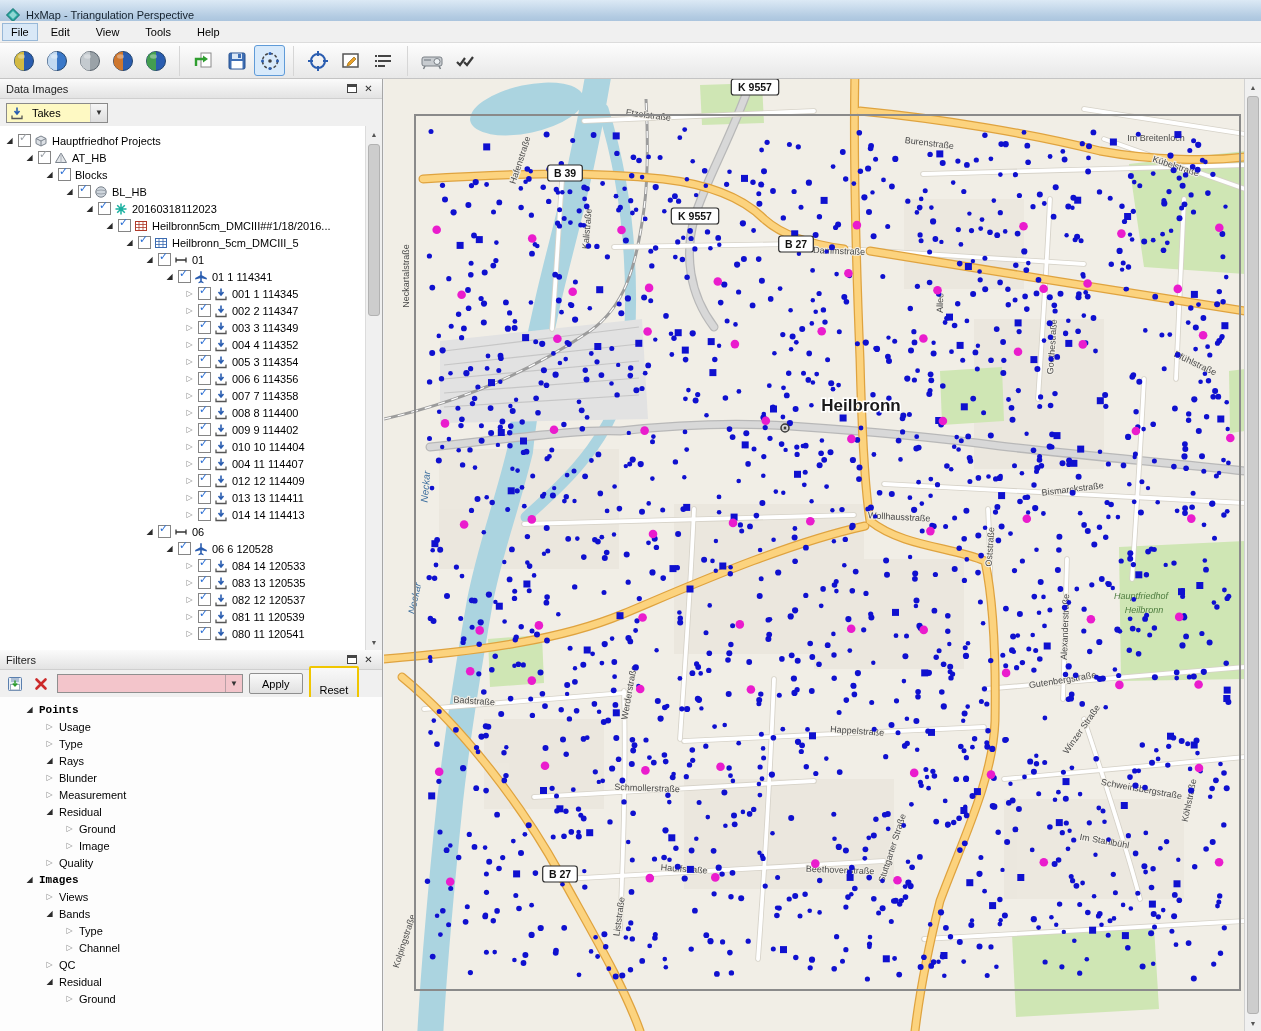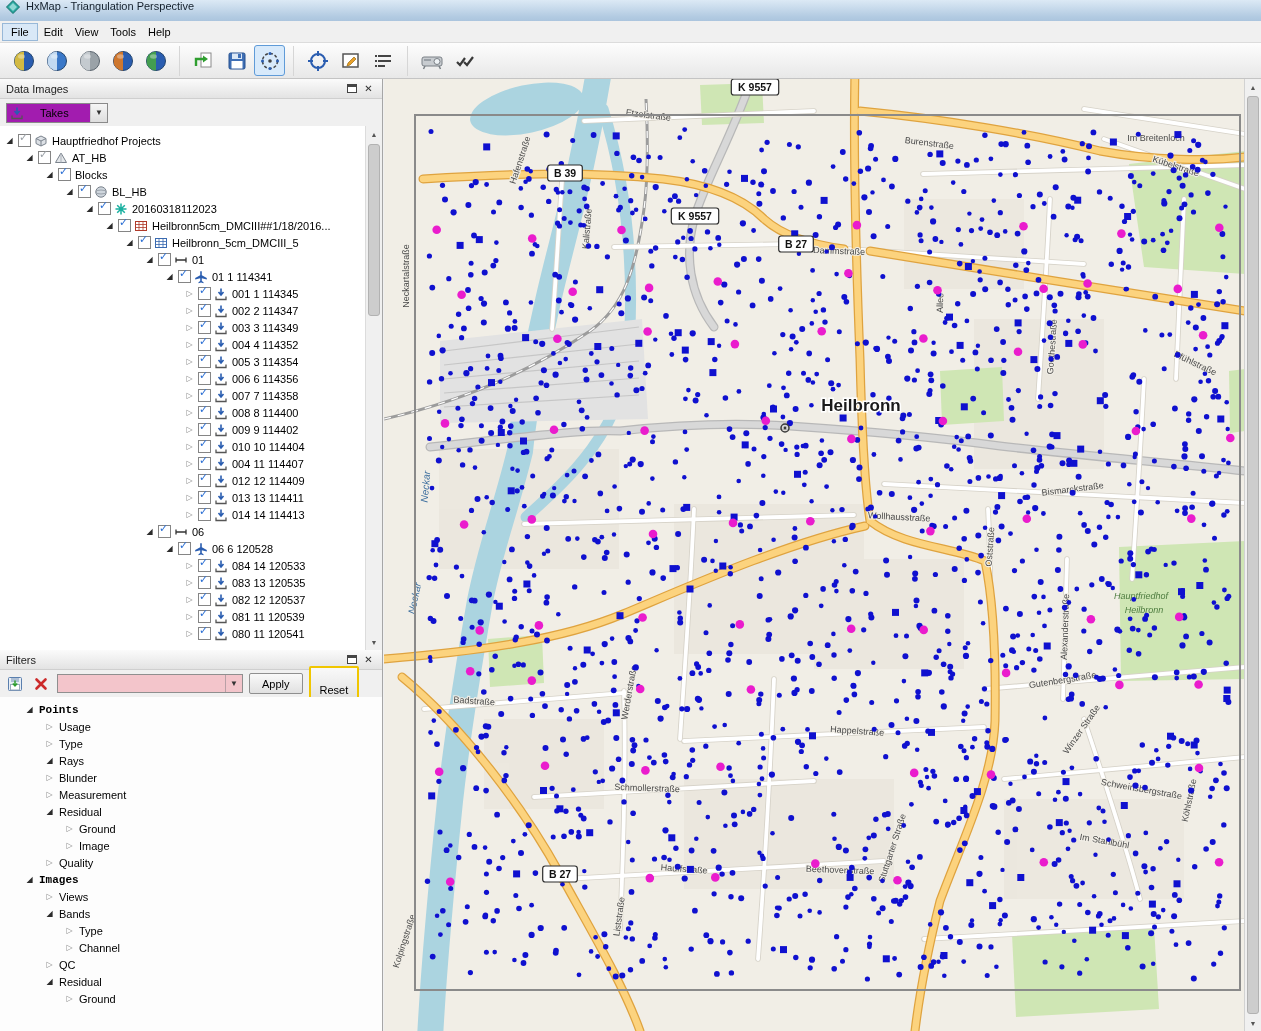--- a/index.html
+++ b/index.html
@@ -1,40 +1,40 @@
 <!DOCTYPE html>
 <html><head>
 <meta charset="utf-8">
 <style>
   html,body{margin:0;padding:0;background:#8a8a8a;}
   body{font-family:"Liberation Sans","DejaVu Sans",sans-serif;font-size:11px;color:#000;}
   .window{position:relative;width:1261px;height:1031px;background:#f0f0f0;overflow:hidden;}
 
-  .titlebar{position:absolute;left:0;top:0;right:0;height:31px;background:linear-gradient(#dce9f5,#b3cbe2 55%,#9cb9d6);border-bottom:1px solid #6e8cab;display:flex;gap:6px;padding:0 6px;box-sizing:border-box;}
+  .titlebar{position:absolute;left:0;top:0;right:0;height:31px;background:linear-gradient(#dce9f5,#b3cbe2 55%,#9cb9d6);border-bottom:1px solid #6e8cab;display:flex;align-items:center;gap:6px;padding:0 6px;box-sizing:border-box;}
   .title-text{font-size:11px;color:#14202c;}
 
   .menubar{position:absolute;top:21px;left:0;right:0;height:22px;background:#f0f0f0;border-bottom:1px solid #dcdcdc;display:flex;align-items:center;padding-left:2px;box-sizing:border-box;}
-  .menu-item{padding:3px 6px;cursor:default;}
+  .menu-item{padding:3px 13px;cursor:default;}
   .menu-item.active{background:#d9e8f7;border:1px solid #98b8d8;padding:2px 8px;}
 
   .toolbar{position:absolute;top:43px;left:0;right:0;height:36px;background:linear-gradient(#fdfdfd,#e8e8e8);border-bottom:1px solid #c4c4c4;display:flex;align-items:center;box-sizing:border-box;}
   .tb-group{display:flex;align-items:center;gap:2px;padding:0 8px;height:30px;}
   .tb-group + .tb-group{border-left:1px solid #d6d6d6;}
   .tb-btn{width:29px;height:29px;display:flex;align-items:center;justify-content:center;border:1px solid transparent;border-radius:3px;}
   .tb-btn.pressed{background:#d8eafb;border-color:#5f9bd8;}
   .tb-ic{display:flex;}
 
   .sidebar{position:absolute;top:79px;left:0;width:383px;bottom:0;background:#f0f0f0;border-right:1px solid #a6a6a6;box-sizing:border-box;}
   .panel-header{height:20px;background:linear-gradient(#fbfbfb,#e3e3e3);border-bottom:1px solid #cfcfcf;display:flex;align-items:center;padding:0 6px;box-sizing:border-box;}
   .ph-title{flex:1;color:#222;}
   .ph-btn{width:15px;height:15px;display:flex;align-items:center;justify-content:center;margin-left:2px;color:#333;font-size:10px;}
 
   .ds-panel{position:absolute;top:0;left:0;right:0;height:571px;}
   .takes-row{position:absolute;top:20px;left:0;right:0;height:27px;display:flex;align-items:center;padding-left:6px;box-sizing:border-box;}
-  .combo{width:102px;height:20px;background:#a21caf;border:1px solid #8a8a8a;display:flex;align-items:center;gap:16px;padding-left:3px;position:relative;box-sizing:border-box;}
+  .combo{width:102px;height:20px;background:#fef9c3;border:1px solid #8a8a8a;display:flex;align-items:center;gap:8px;padding-left:3px;position:relative;box-sizing:border-box;}
   .combo .arrow-btn{position:absolute;right:0;top:0;bottom:0;width:16px;border-left:1px solid #cdcdcd;display:flex;align-items:center;justify-content:center;color:#333;font-size:8px;background:linear-gradient(#f6f6f6,#dedede);}
 
   .tree{position:absolute;overflow:hidden;background:#fff;}
   #ds-tree{top:47px;left:0;right:17px;bottom:0;padding-top:6px;}
   .tree-row{height:17px;display:flex;align-items:center;gap:3px;white-space:nowrap;}
   .tree-row.bold .t-label{font-weight:bold;font-family:Liberation Mono, monospace;}
   .tw{width:11px;flex:none;text-align:center;font-size:8px;line-height:17px;}
   .tw.exp{color:#2b2b2b;}
   .tw.col{color:#8a8a8a;}
   .cb{width:11px;height:11px;border:1px solid #858585;background:#fff;flex:none;position:relative;}

